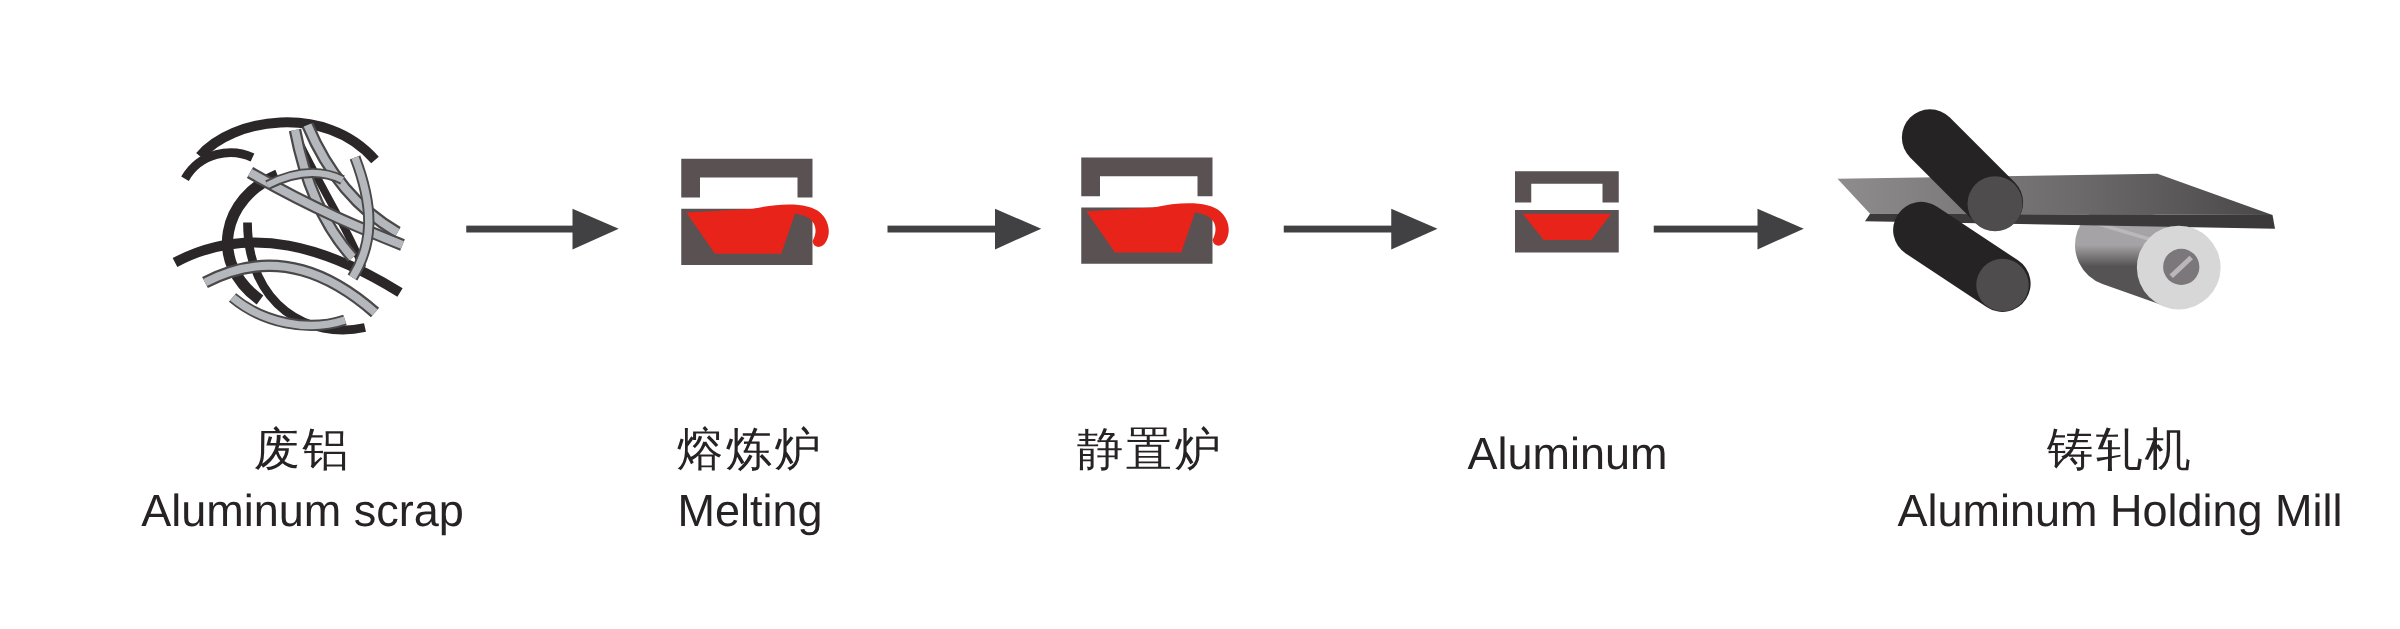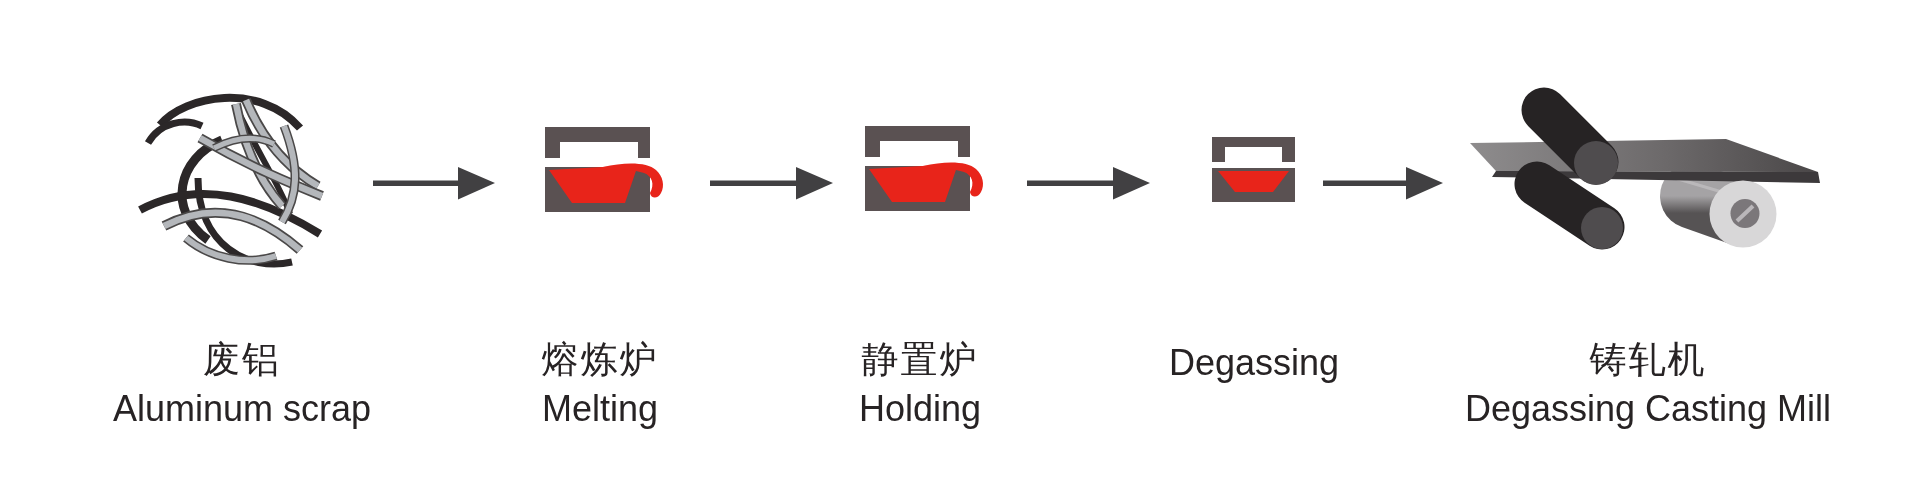--- a/index.html
+++ b/index.html
@@ -156,23 +156,22 @@
   <div class="step-label" style="left:600px">
     <div class="zh">熔炼炉</div>
     <div class="en">Melting</div>
   </div>
   <div class="step-label" style="left:242px">
     <div class="zh">废铝</div>
     <div class="en">Aluminum scrap</div>
   </div>
   <div class="step-label" style="left:920px">
     <div class="zh">静置炉</div>
-    <div class="en">Holding</div>
   </div>
   <div class="step-label" style="left:1254px">
-    <div class="en">Degassing</div>
+    <div class="en">Aluminum</div>
   </div>
-  <div class="step-label" style="left:1648px">
+  <div class="step-label" style="left:1696px">
     <div class="zh">铸轧机</div>
-    <div class="en">Degassing Casting Mill</div>
+    <div class="en">Aluminum Holding Mill</div>
   </div>
 
 </div>
 
 </body></html>

